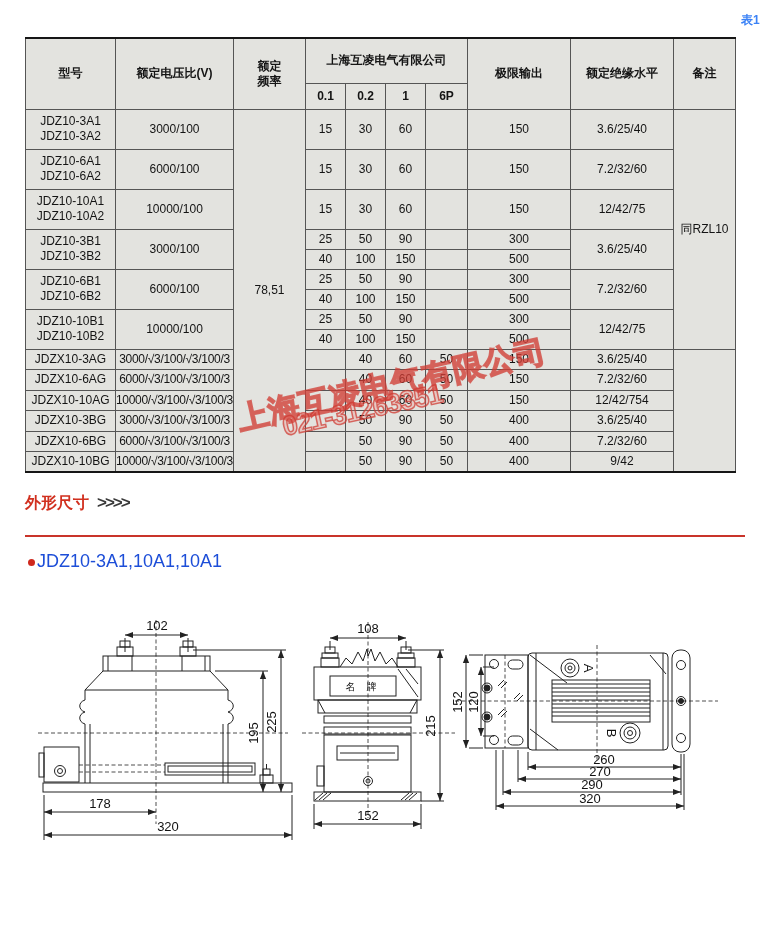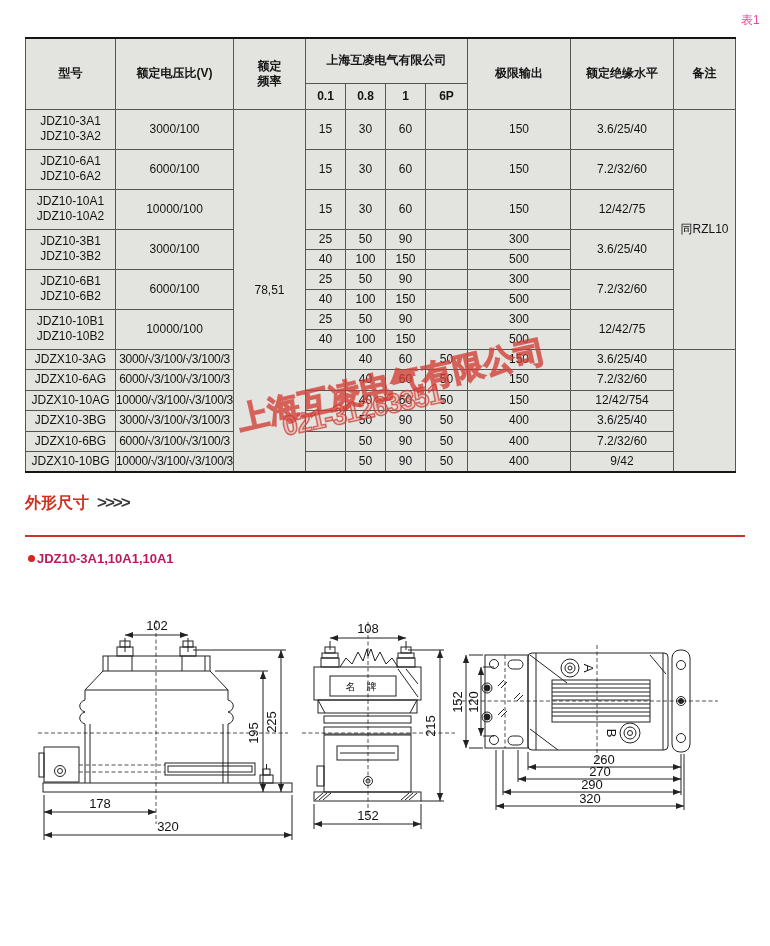--- a/index.html
+++ b/index.html
@@ -10,25 +10,25 @@
       border-collapse:collapse;table-layout:fixed;background:#e3e3df;
       border:1px solid #333;border-top:2px solid #161616;border-bottom:2px solid #161616;}
   #spec-table td,#spec-table th{border:1px solid #555;font-size:12px;color:#141414;
       text-align:center;vertical-align:middle;padding:0;font-weight:normal;line-height:15px;}
   #spec-table thead th{font-weight:bold;}
   tr.hr1{height:45px;} tr.hr2{height:26px;} tr.hr2 th{border-bottom:2px solid #2a2a2a;}
   tr.r40{height:40px;margin-left:8px;} tr.r20{height:20px;} tr.r21{height:20.5px;}
   tr.bx1 td{border-top:2px solid #2a2a2a;}
   td.sm{font-size:10px;letter-spacing:-0.3px;}
   
-  #table-tag{position:absolute;left:741px;top:12px;font-size:12px;font-weight:normal;color:#ec4899;}
+  #table-tag{position:absolute;left:741px;top:12px;font-size:12px;font-weight:bold;color:#3b82f6;}
   #section-head{position:absolute;left:25px;top:493px;font-size:16px;font-weight:bold;color:#d1301f;text-align:right;}
   #section-head .chev{color:#3a3a3a;font-size:17px;letter-spacing:-2px;margin-left:8px;font-weight:bold;}
   #red-rule{position:absolute;left:25px;top:535px;width:720px;height:2px;background:#c9342a;}
-  #item-line{position:absolute;left:28px;top:551px;font-size:13px;font-weight:bold;color:#be185d;}
+  #item-line{position:absolute;left:28px;top:551px;font-size:18px;font-weight:normal;color:#1d4ed8;}
   #item-line .dot{display:inline-block;width:7px;height:7px;border-radius:50%;background:#cf281d;
       margin-right:2px;vertical-align:1px;}
   
   .wm{position:absolute;white-space:nowrap;font-weight:bold;pointer-events:none;z-index:6;
       color:rgba(238,118,110,0.25);-webkit-text-stroke:1.5px rgba(206,57,48,0.72);
       transform-origin:left center;}
   #wm1{left:238px;top:399px;font-size:31px;letter-spacing:0.5px;transform:rotate(-12.7deg);}
   #wm2{left:283px;top:412px;font-size:27px;letter-spacing:-1px;transform:rotate(-12deg);}
   
   .drw{position:absolute;}
@@ -61,21 +61,21 @@
         <div>额定</div>
         <div>频率</div>
       </th>
       <th colspan="4">上海互凌电气有限公司</th>
       <th rowspan="2">极限输出</th>
       <th rowspan="2">额定绝缘水平</th>
       <th rowspan="2">备注</th>
     </tr>
     <tr class="hr2">
       <th>0.1</th>
-      <th>0.8</th>
+      <th>0.2</th>
       <th>1</th>
       <th>6P</th>
     </tr>
   </thead>
   <tbody>
     <tr class="r40">
       <td>
         <div>JDZ10-3A1</div>
           <div>JDZ10-3A2</div>
         </td>

